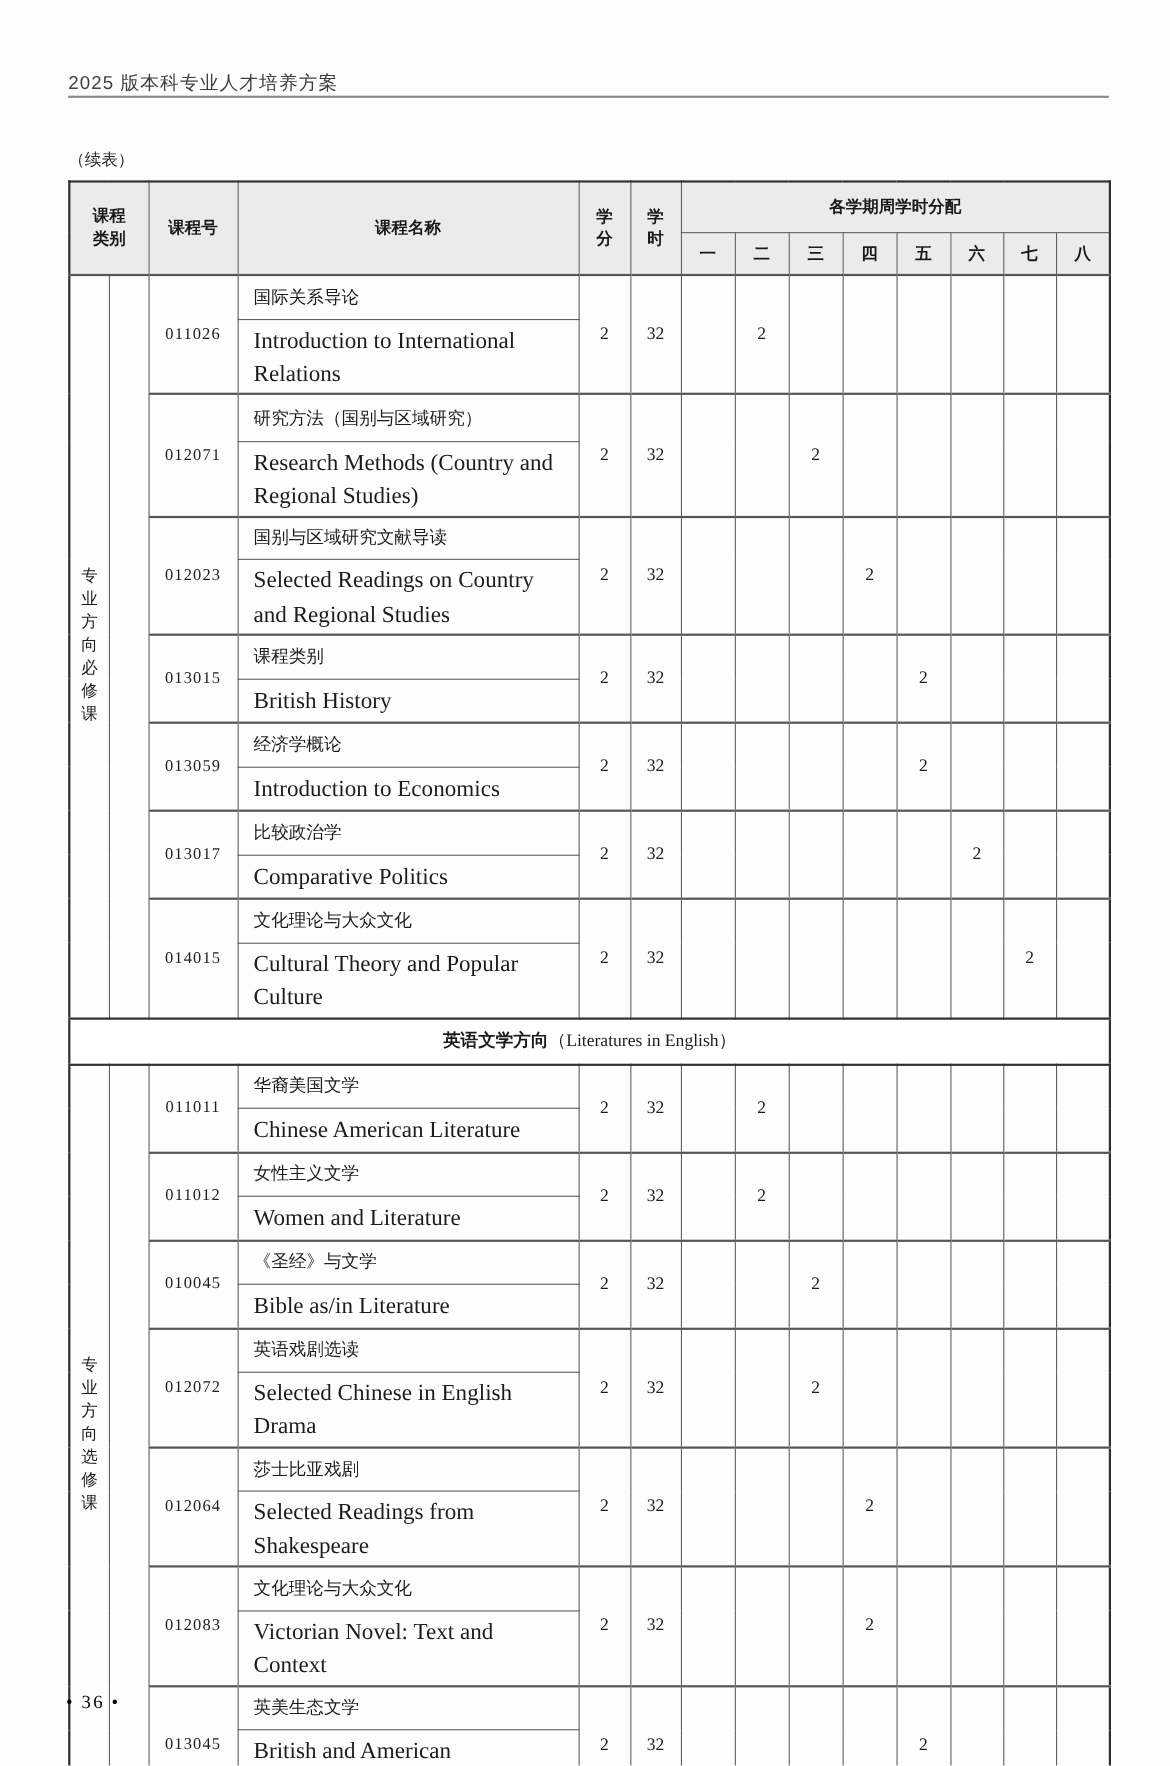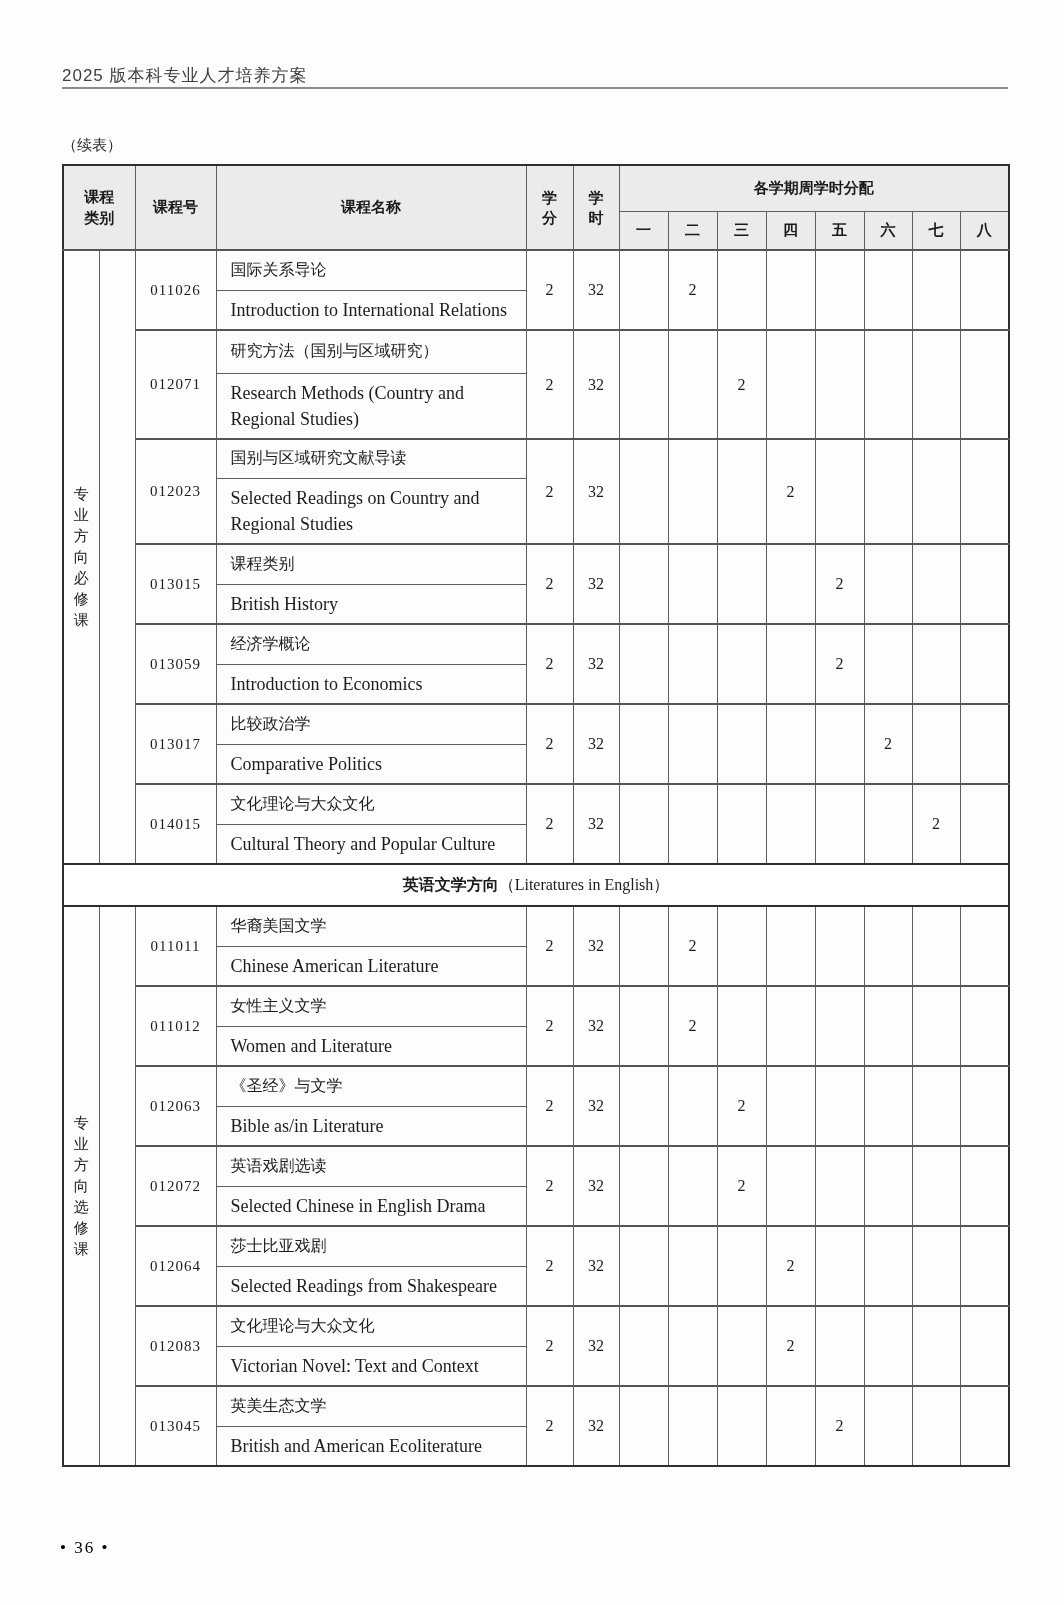--- a/index.html
+++ b/index.html
@@ -50,21 +50,21 @@
   .curriculum thead { border-bottom: 2px solid #0369a1; }
   .th-wrap2 { width: 34px; margin: 0 auto; word-break: break-all; line-height: 1.35; }
   .th-v     { width: 17px; margin: 0 auto; word-break: break-all; line-height: 1.3; }
   .cat-v {
     width: 16px; margin: 0 auto;
     word-break: break-all; line-height: 1.4;
     font-size: 15px; text-align: center;
   }
   td.cell-no  { text-align: center; font-size: 15px; letter-spacing: 1px; }
   td.cell-zh  { padding-left: 14px; font-size: 16px; }
-  td.cell-en  { padding: 3px 10px 3px 14px; font-size: 18px; line-height: 1.45; }
+  td.cell-en  { padding: 3px 10px 3px 14px; font-size: 21px; line-height: 1.45; }
   td.cell-num { text-align: center; font-size: 16px; }
   td.cell-sem { text-align: center; font-size: 16px; }
   tr.course-start > td { border-top: 2px solid #555555; }
   tr.divider-row td {
     text-align: center; height: 40px; font-size: 16px;
     border-top: 2px solid #2f2f2f; border-bottom: 2px solid #2f2f2f;
     background: #ffffff;
   }
   .divider-zh { font-family: "Liberation Sans", "DejaVu Sans", sans-serif; font-weight: bold; }
   .divider-en { font-family: "Liberation Serif", "DejaVu Serif", serif; }
@@ -283,21 +283,21 @@
           <td class="cell-sem" rowspan="2"></td>
           <td class="cell-sem" rowspan="2"></td>
           <td class="cell-sem" rowspan="2"></td>
           <td class="cell-sem" rowspan="2"></td>
           <td class="cell-sem" rowspan="2"></td>
         </tr>
         <tr style="height: 40px;">
           <td class="cell-en">Women and Literature</td>
         </tr>
         <tr class="course-start" style="height: 40px;">
-          <td class="cell-no" rowspan="2">012063</td>
+          <td class="cell-no" rowspan="2">010045</td>
           <td class="cell-zh">《圣经》与文学</td>
           <td class="cell-num" rowspan="2">2</td>
           <td class="cell-num" rowspan="2">32</td>
           <td class="cell-sem" rowspan="2"></td>
           <td class="cell-sem" rowspan="2"></td>
           <td class="cell-sem" rowspan="2">2</td>
           <td class="cell-sem" rowspan="2"></td>
           <td class="cell-sem" rowspan="2"></td>
           <td class="cell-sem" rowspan="2"></td>
           <td class="cell-sem" rowspan="2"></td>

